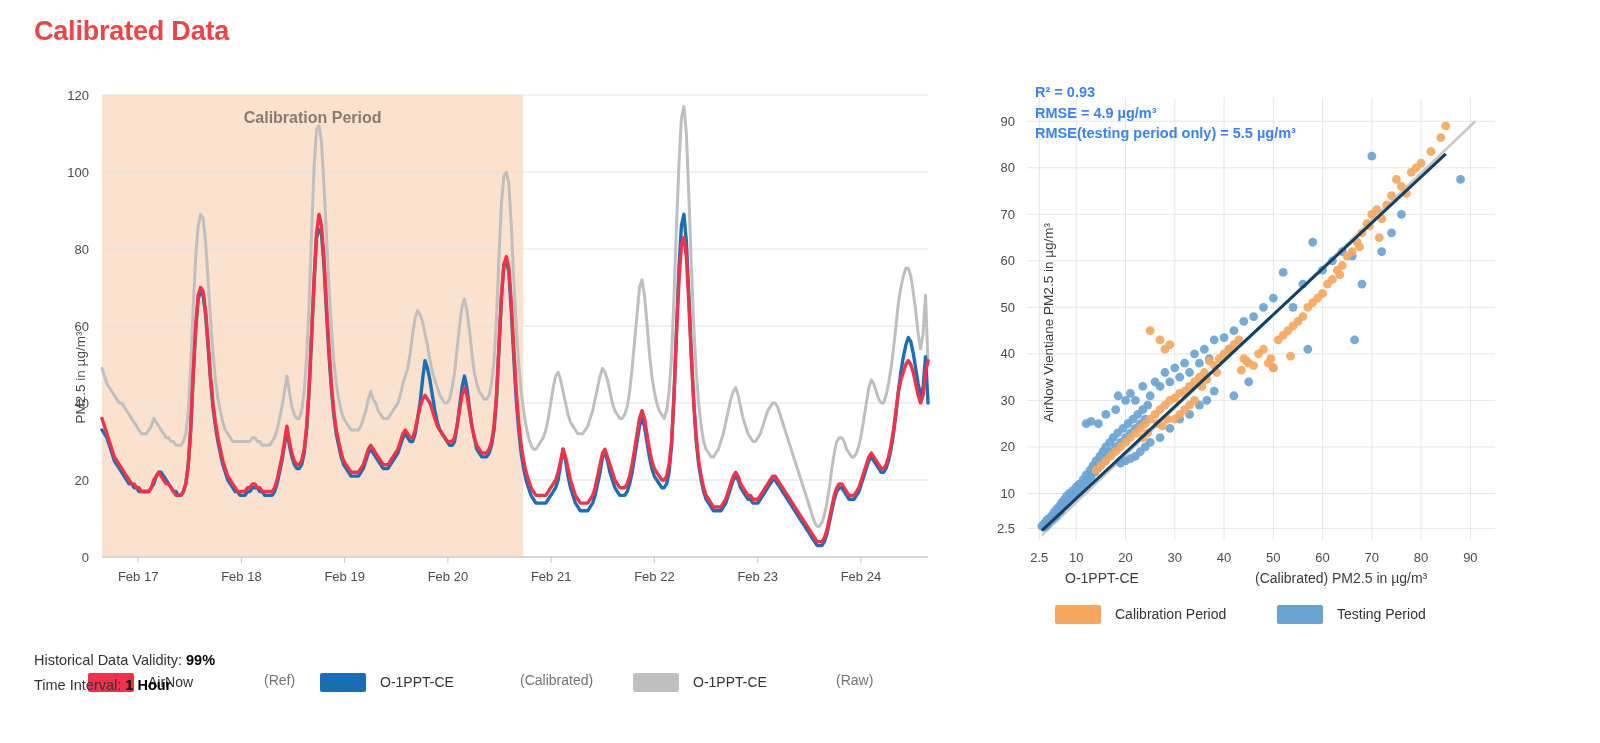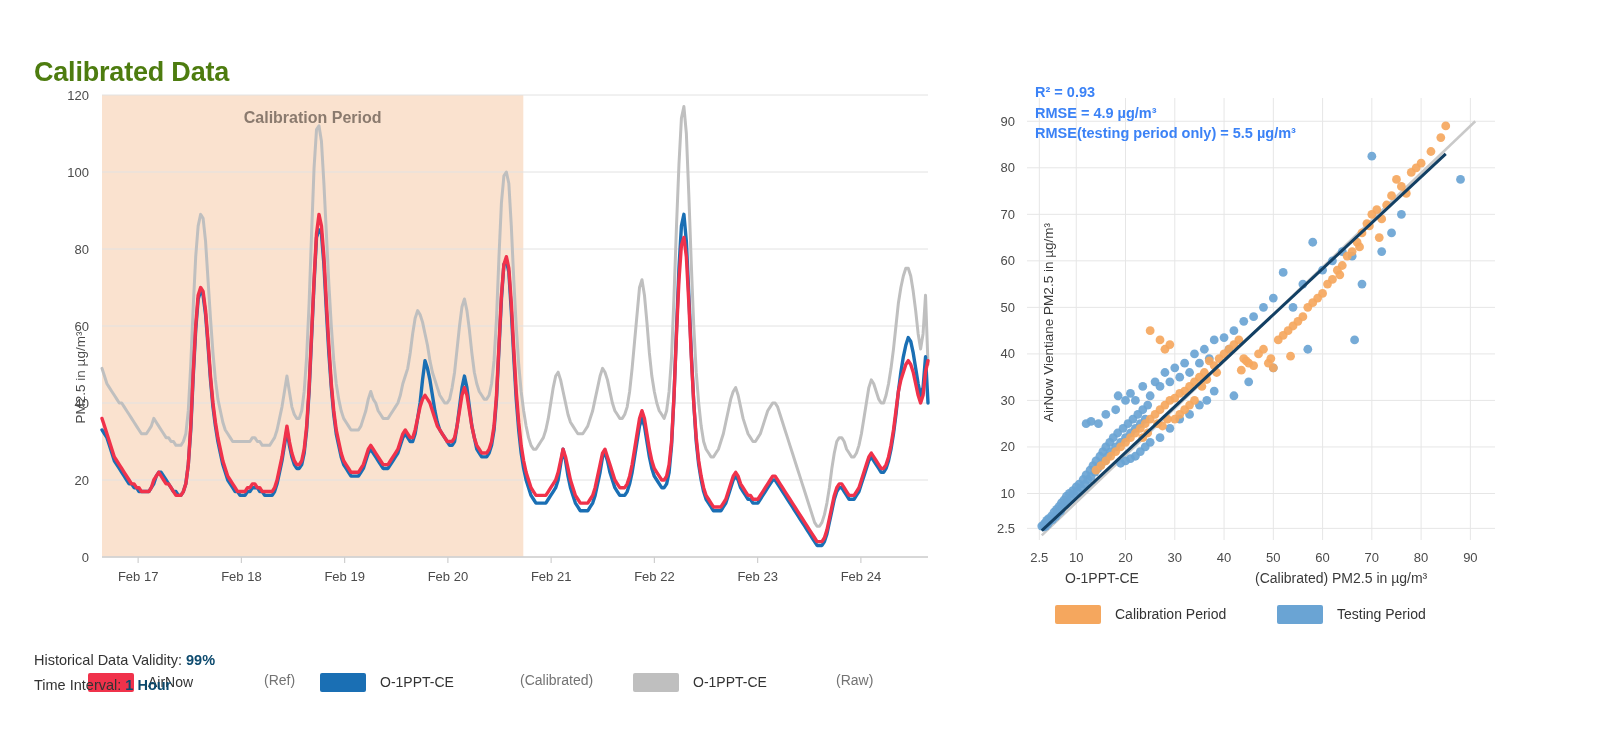--- a/index.html
+++ b/index.html
@@ -46,21 +46,21 @@
   .lg-item { position: absolute; top: 0; display: flex; align-items: center; height: 24px; }
   .lg-swatch { width: 46px; height: 19px; border-radius: 2px; display: inline-block; }
   .lg-text { font-size: 14px; color: #333; margin-left: 14px; white-space: nowrap; }
   .lg-note { position: absolute; top: 2px; font-size: 14px; color: #737373; }
 
   
   .footer-line {
     position: absolute; left: 34px;
     font-size: 14.5px; color: #333;
   }
-  .footer-line b { font-weight: bold; color: #0c4a6e; }
+  .footer-line b { font-weight: bold; color: #000000; }
   #footer1 { top: 652px; }
   #footer2 { top: 677px; }
 
   
   #sc-panel { position: absolute; left: 955px; top: 70px; width: 645px; height: 560px; }
   #sc-svg { position: absolute; left: 0; top: 0; }
 
   .ylabel-sc {
     position: absolute;
     left: -82px; top: 245px;
@@ -92,21 +92,21 @@
   .cal-band-label {
     font-size: 16px; fill: #8a7a6e; font-weight: bold;
     font-family: "Liberation Sans", sans-serif;
   }
 </style>
 </head>
 <body>
 
 <div id="root">
 
-  <div class="page-title" style="color: #4d7c0f; margin-top: 41px;">Calibrated Data</div>
+  <div class="page-title" style="color: #ef4444;">Calibrated Data</div>
 
   <div id="ts-panel">
     <svg id="ts-svg" width="950" height="560">
         <rect x="102" y="25" width="421.31543624161066" height="462" fill="#fae2cf"></rect>
         <line x1="102" x2="928" y1="487" y2="487" stroke="#e2e2e2" stroke-width="1"></line>
         <text x="89" y="491.5" text-anchor="end" class="tick-txt">0</text>
         <line x1="102" x2="928" y1="410" y2="410" stroke="#e2e2e2" stroke-width="1"></line>
         <text x="89" y="414.5" text-anchor="end" class="tick-txt">20</text>
         <line x1="102" x2="928" y1="333" y2="333" stroke="#e2e2e2" stroke-width="1"></line>
         <text x="89" y="337.5" text-anchor="end" class="tick-txt">40</text>

